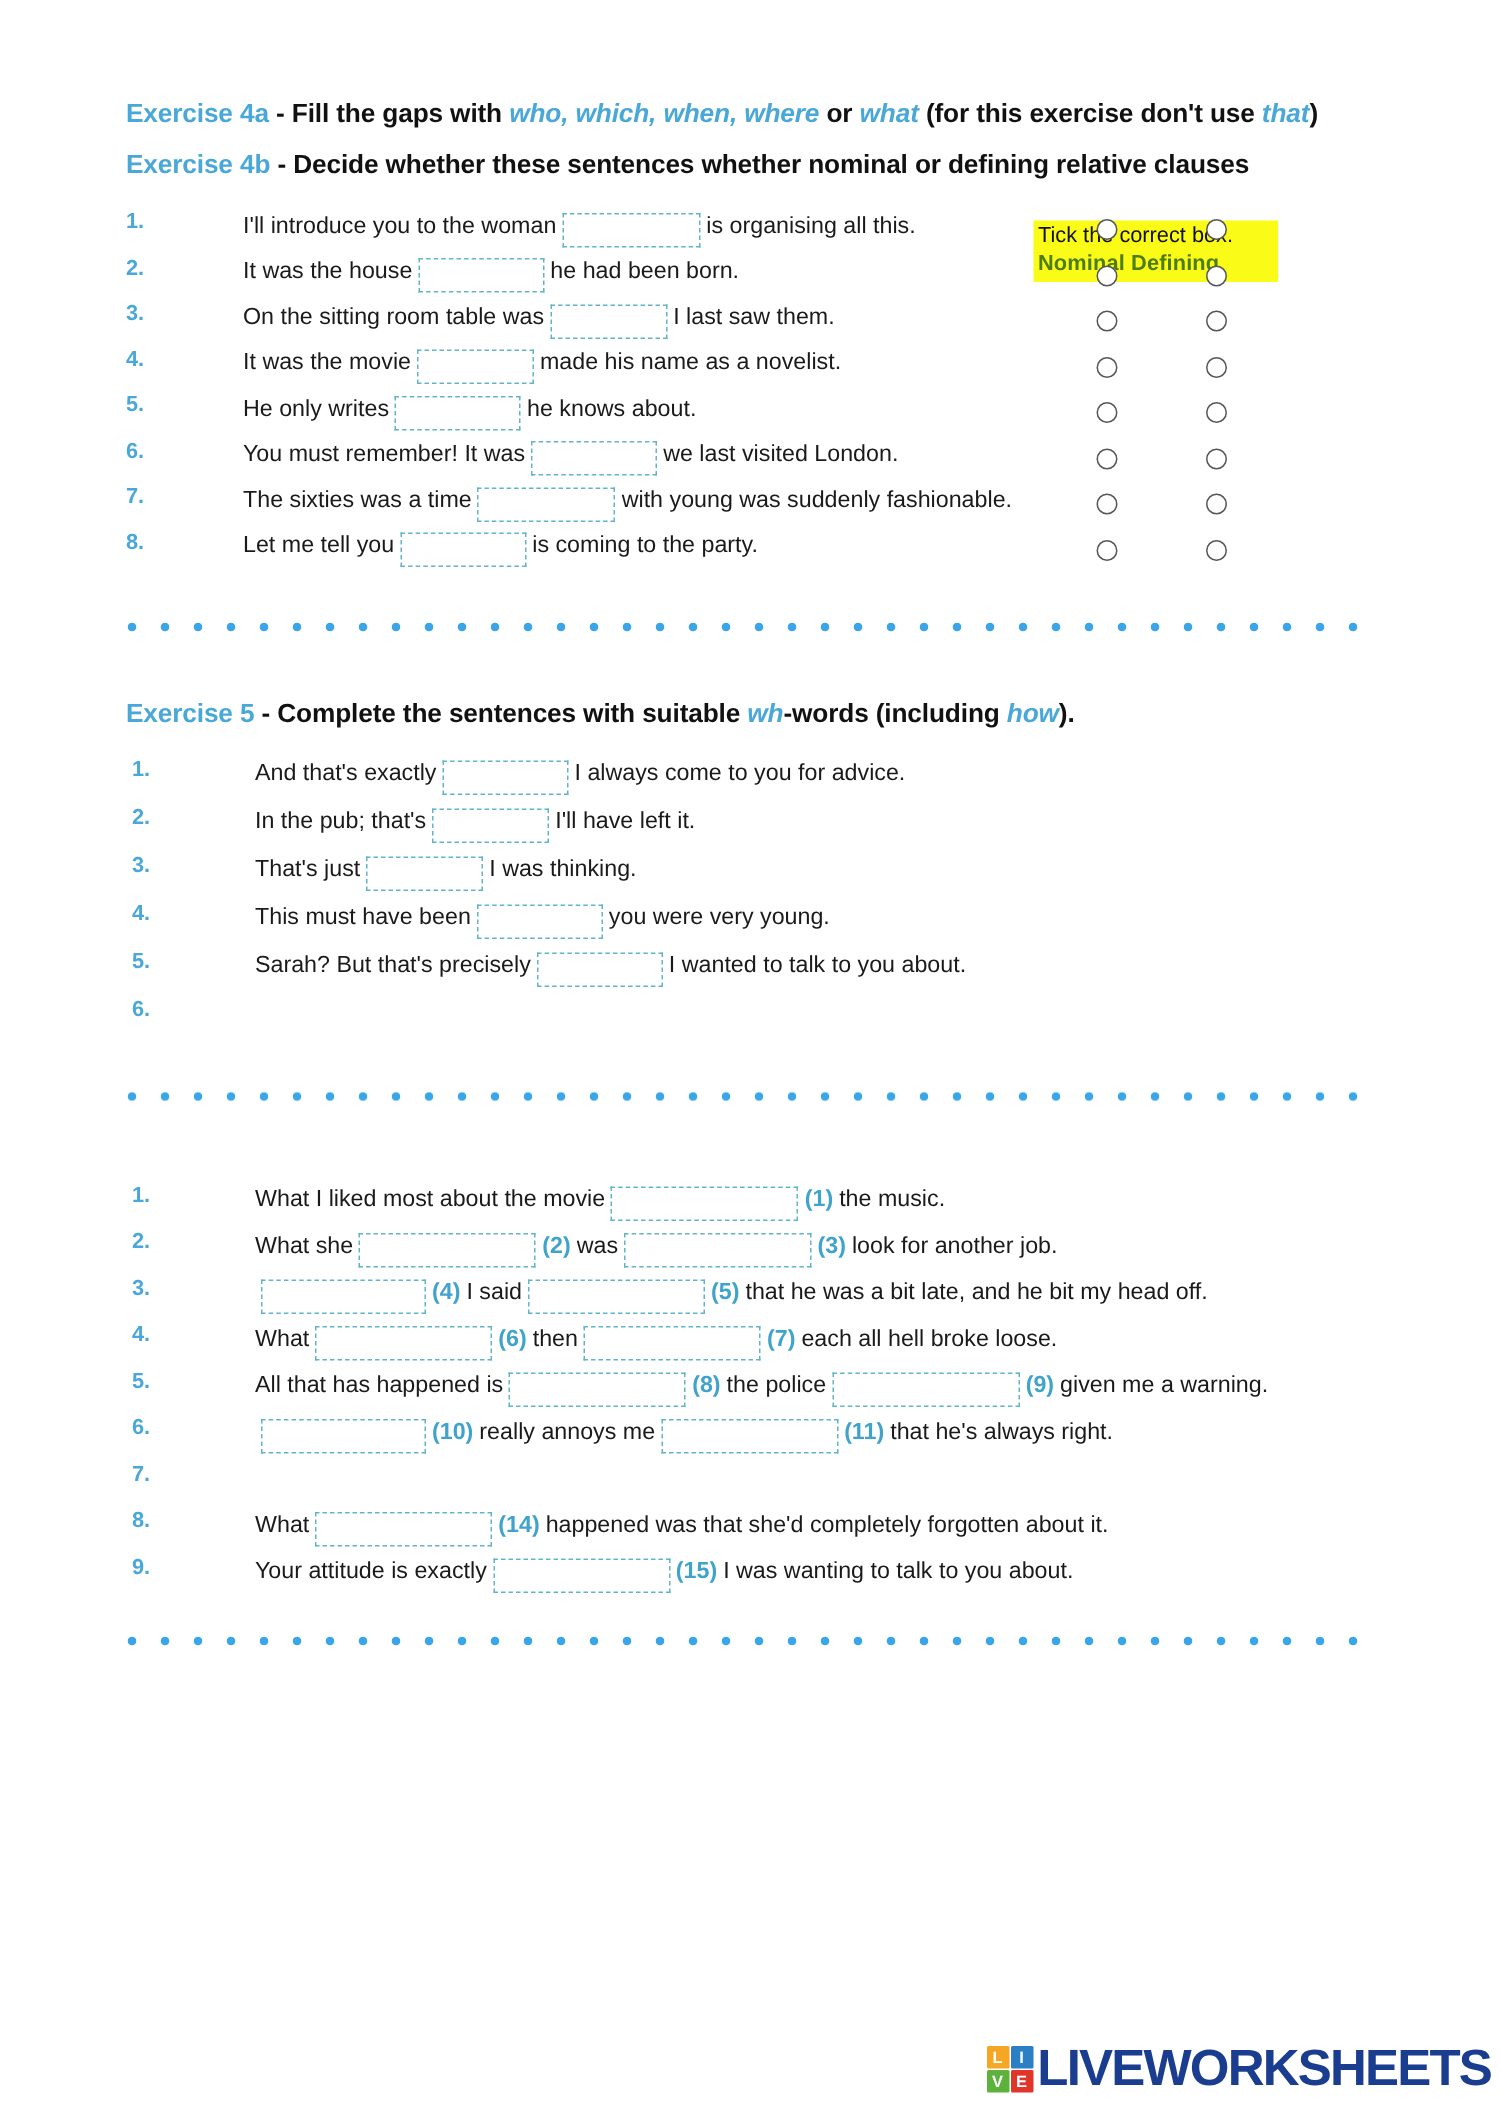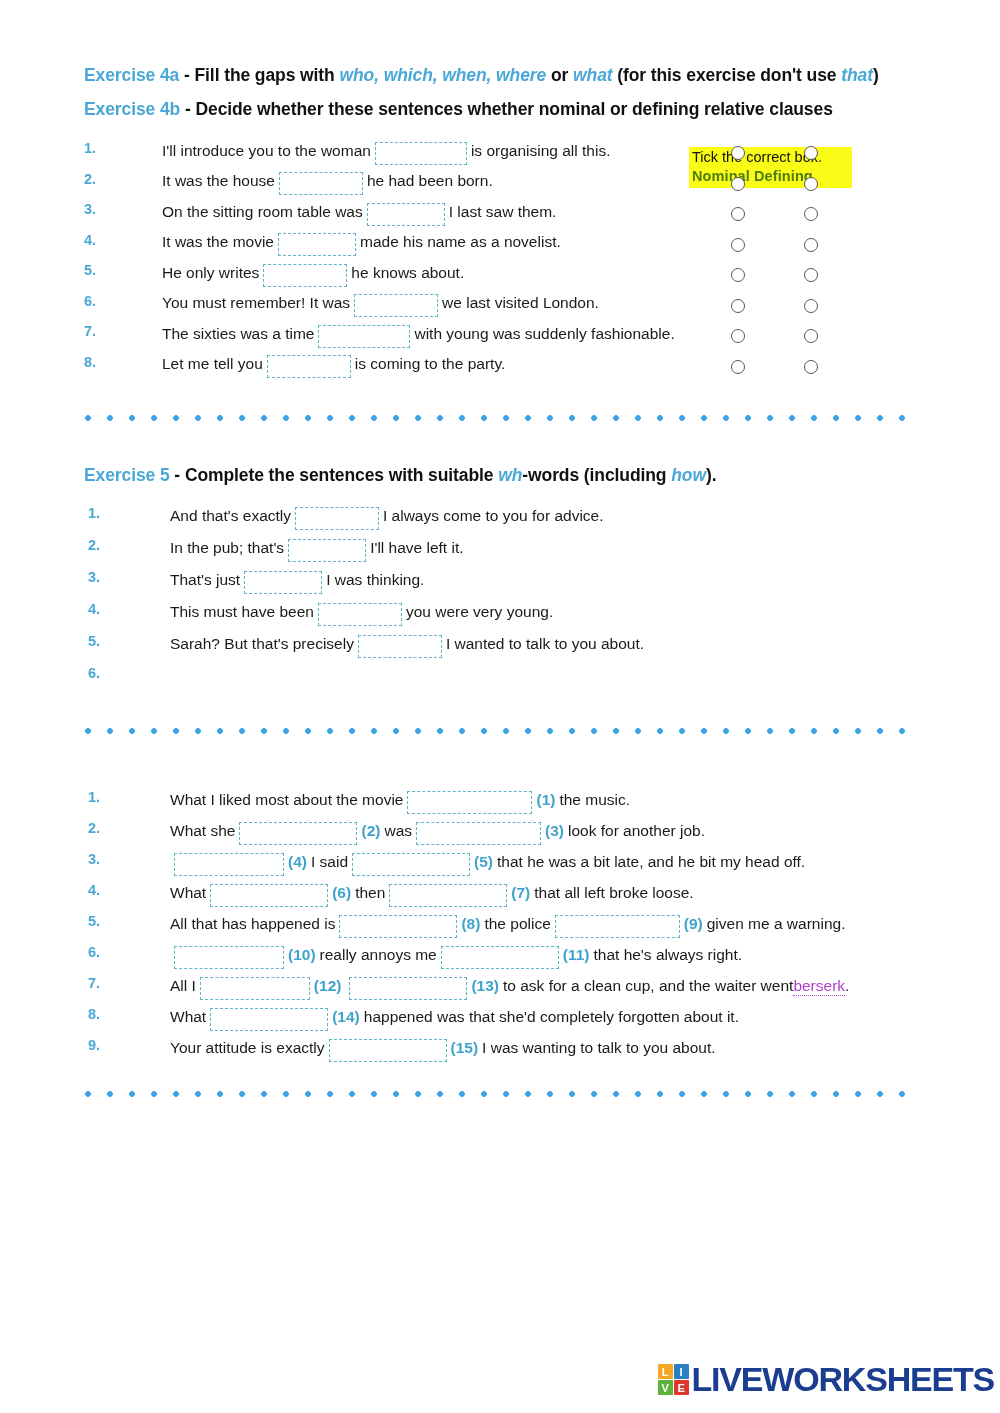--- a/index.html
+++ b/index.html
@@ -434,21 +434,21 @@
         </li>
         <li class="q-row">
           <span class="q-num">4.</span>
           <span class="q-text">
             <span>What</span>
             <span class="blank w118"></span>
             <span class="gapnum">(6)</span>
             <span>then</span>
             <span class="blank w118"></span>
             <span class="gapnum">(7)</span>
-            <span>that all left broke loose.</span>
+            <span>each all hell broke loose.</span>
           </span>
         </li>
         <li class="q-row">
           <span class="q-num">5.</span>
           <span class="q-text">
             <span>All that has happened is</span>
             <span class="blank w118"></span>
             <span class="gapnum">(8)</span>
             <span>the police</span>
             <span class="blank w125"></span>
@@ -462,30 +462,20 @@
             <span class="blank w110"></span>
             <span class="gapnum">(10)</span>
             <span>really annoys me</span>
             <span class="blank w118"></span>
             <span class="gapnum">(11)</span>
             <span>that he's always right.</span>
           </span>
         </li>
         <li class="q-row">
           <span class="q-num">7.</span>
-          <span class="q-text">
-            <span>All I</span>
-            <span class="blank w110"></span>
-            <span class="gapnum">(12)</span>
-            <span class="blank w118"></span>
-            <span class="gapnum">(13)</span>
-            <span>to ask for a clean cup, and the waiter went </span>
-            <span class="berserk">berserk</span>
-            <span>.</span>
-          </span>
         </li>
         <li class="q-row">
           <span class="q-num">8.</span>
           <span class="q-text">
             <span>What</span>
             <span class="blank w118"></span>
             <span class="gapnum">(14)</span>
             <span>happened was that she'd completely forgotten about it.</span>
           </span>
         </li>

